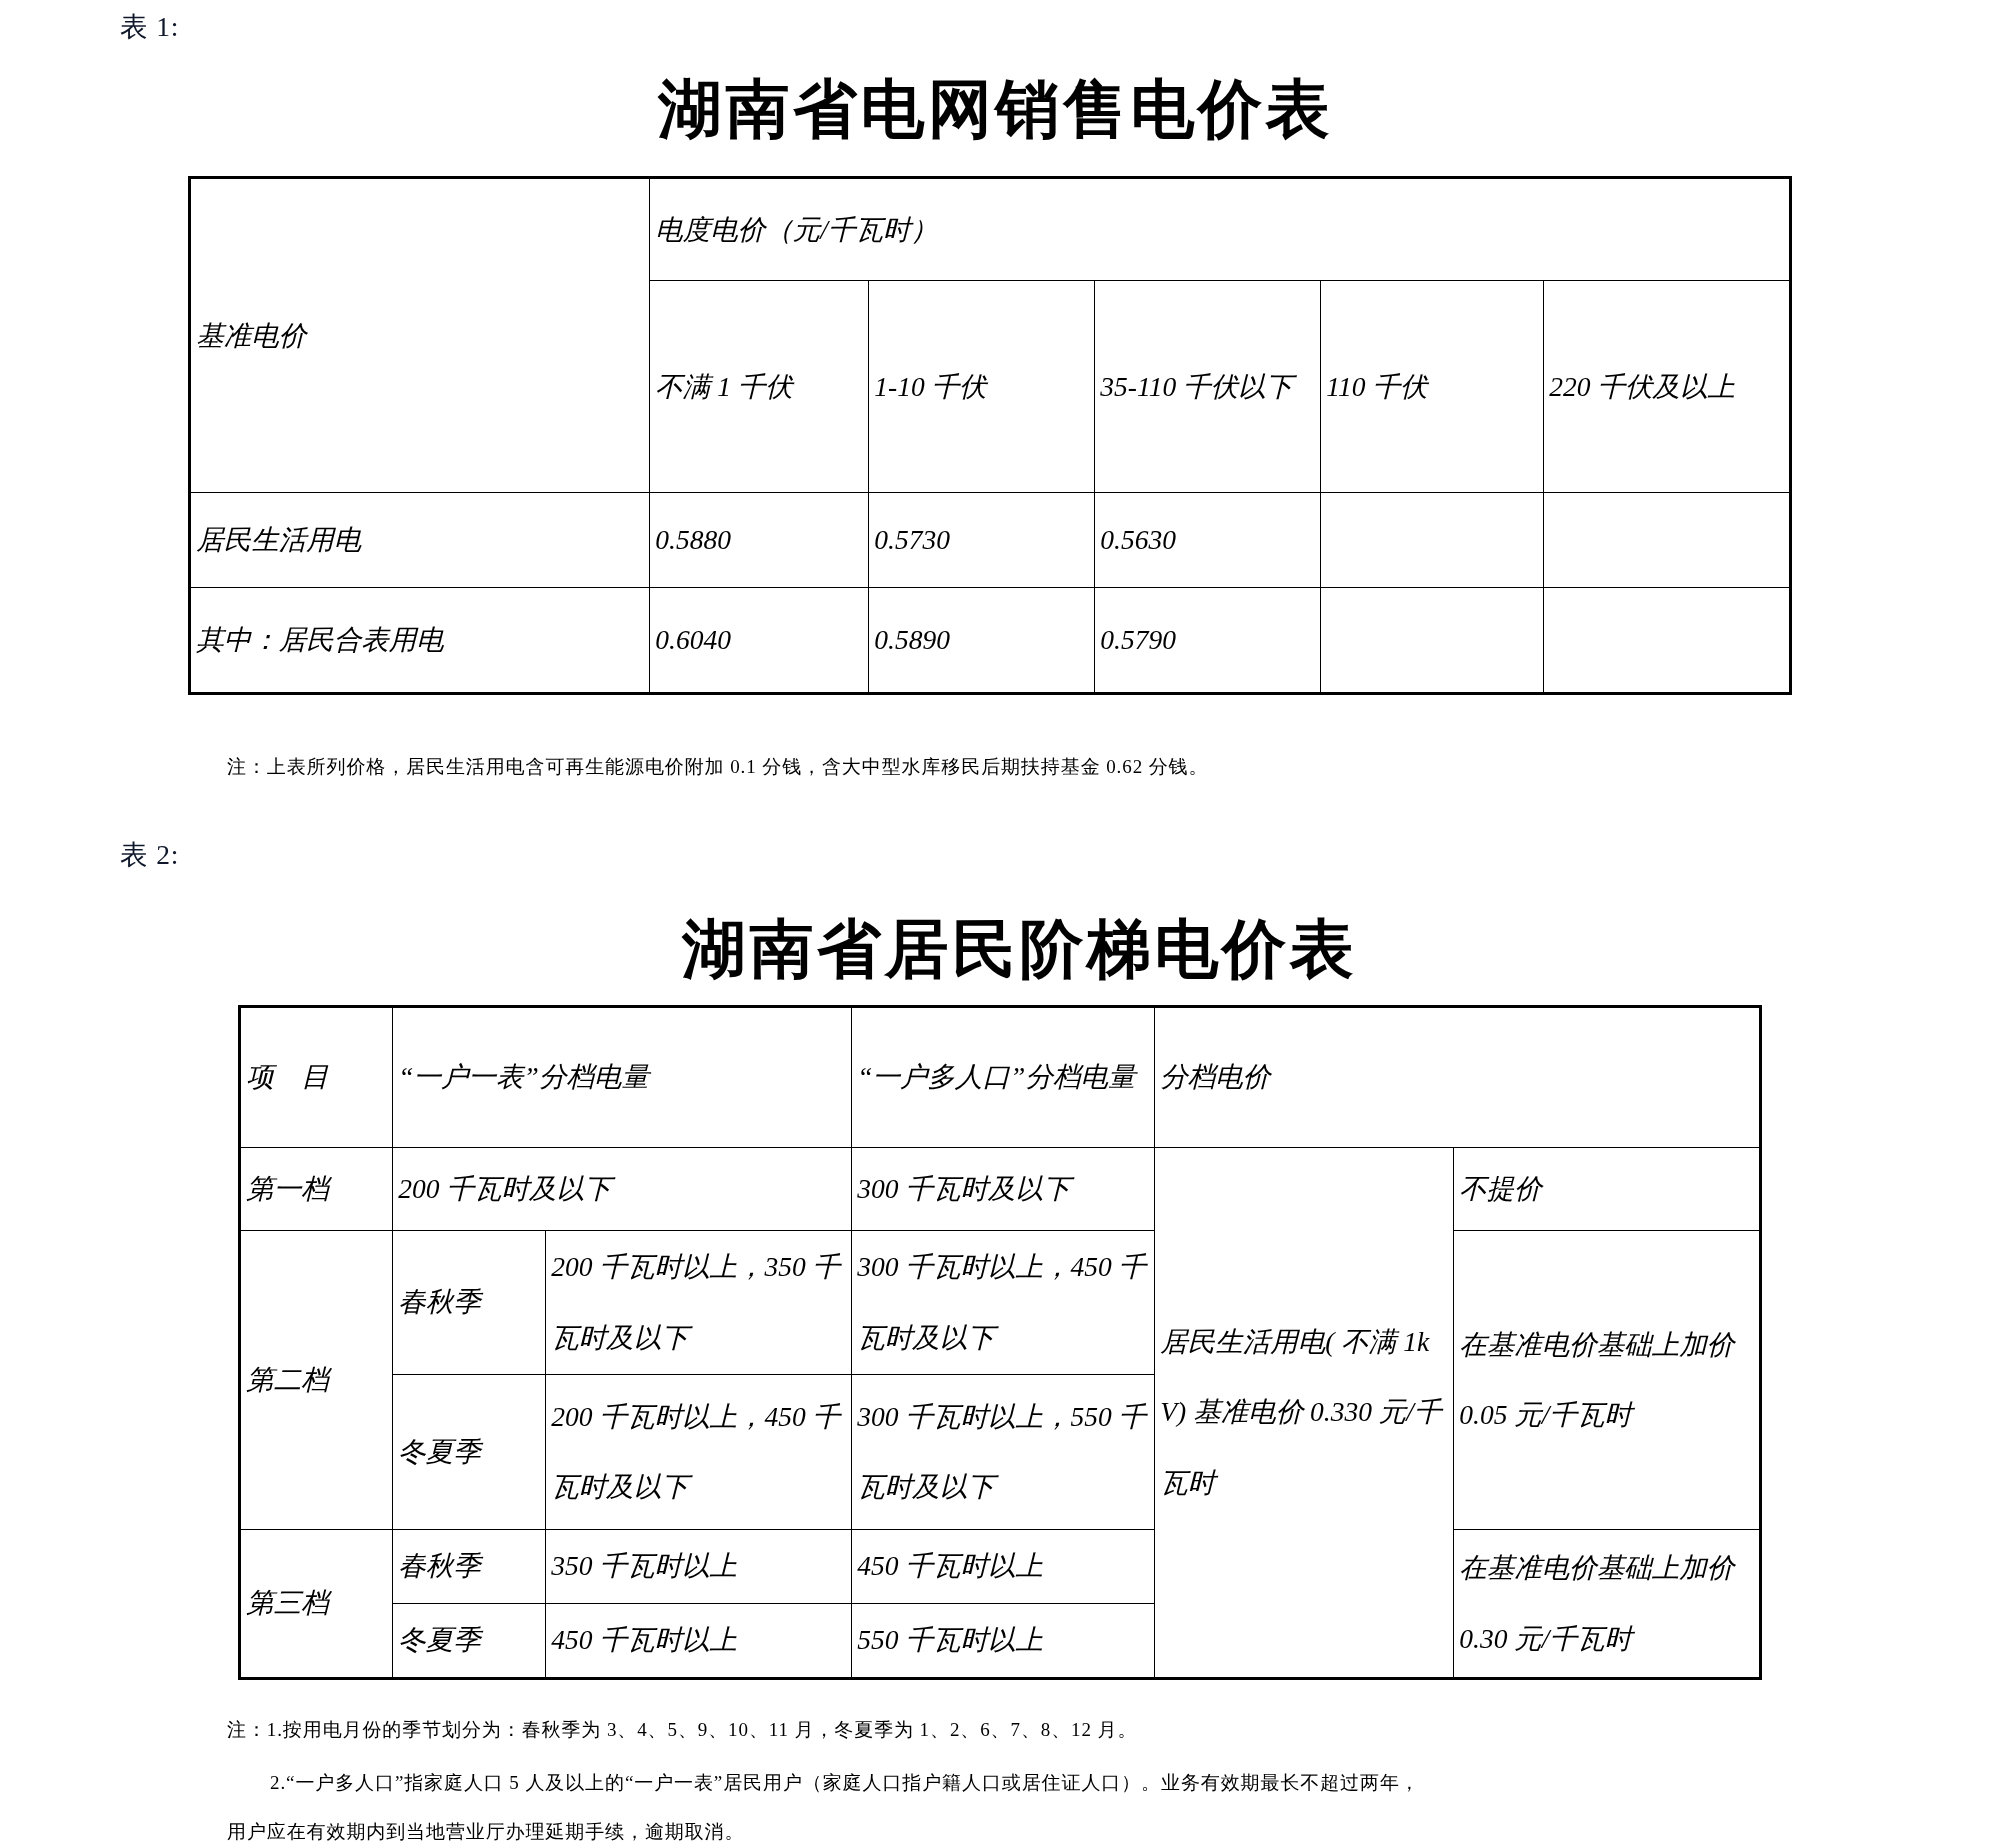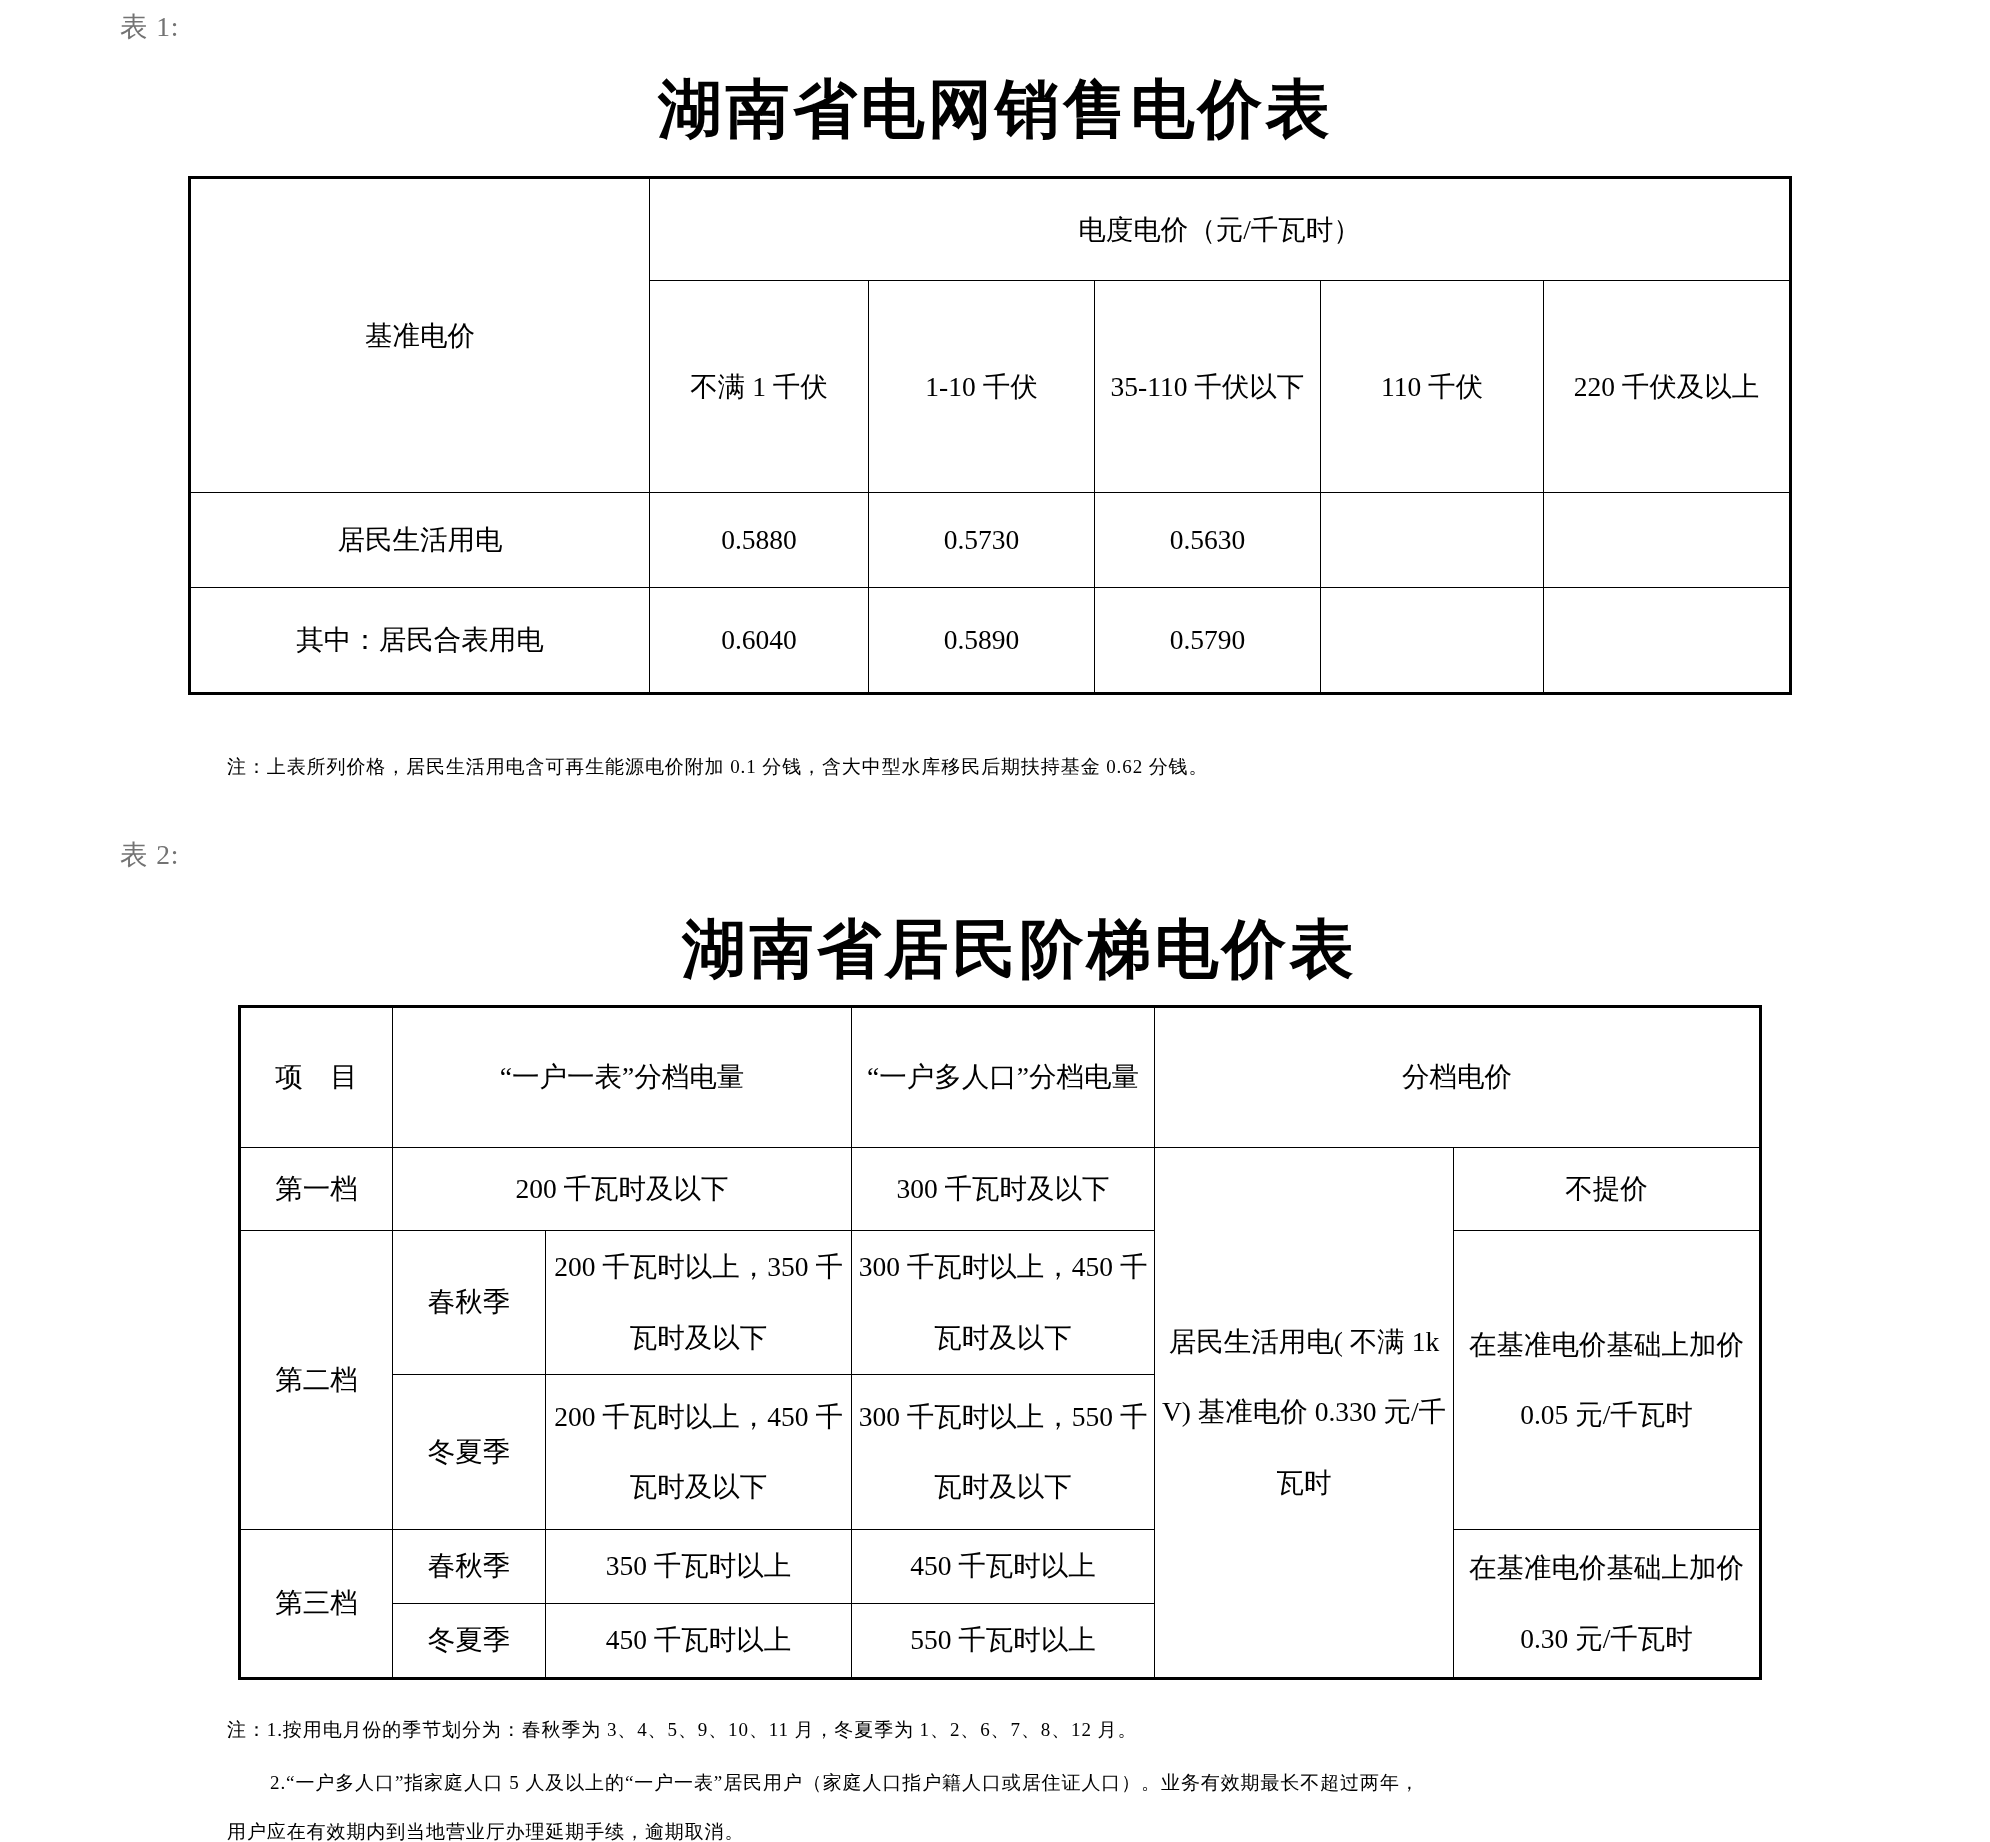--- a/index.html
+++ b/index.html
@@ -8,47 +8,48 @@
     position:relative;
     width:1991px; height:1842px;
     background:#ffffff;
     color:#000000;
     font-family:"Liberation Serif","DejaVu Serif",serif;
     overflow:hidden;
   }
   .small-label {
     position:absolute;
     font-size:27.5px;
-    color:#737373;
+    color:#0f172a;
     letter-spacing:0.9px;
     white-space:nowrap;
   }
   .doc-title {
     position:absolute;
     left:0; width:100%;
     text-align:center;
     font-size:64px;
     font-weight:700;
     letter-spacing:3.5px;
     white-space:nowrap;
   }
   table.grid {
     position:absolute;
     border-collapse:collapse;
     table-layout:fixed;
     border:3.5px solid #000;
   }
   table.grid td {
     border:1.8px solid #000;
-    text-align:center;
+    text-align:left;
     vertical-align:middle;
     font-size:27.5px;
     padding:0 5.3px;
     overflow:hidden;
     word-break:break-all;
+    font-style:italic;
   }
   
   #table1 { left:188px; top:176px; width:1601px; }
   #table1 td { line-height:1.5; }
   .t1r1 { height:103px; }
   .t1r2 { height:212px; }
   .t1r3 { height:95px; }
   .t1r4 { height:106px; }
   
   #table2 { left:238px; top:1005px; width:1521px; }

